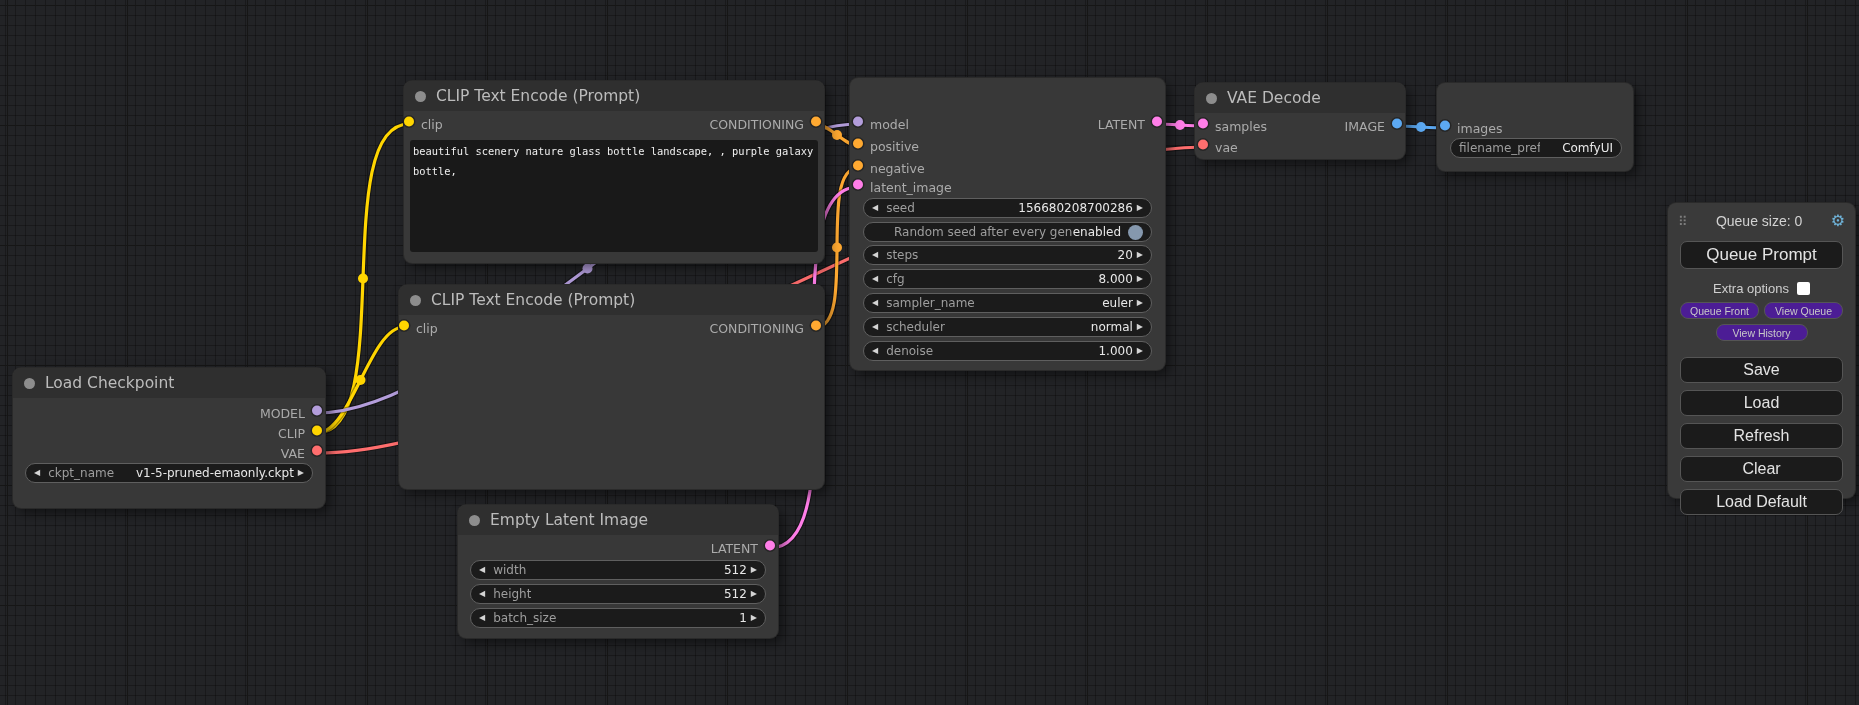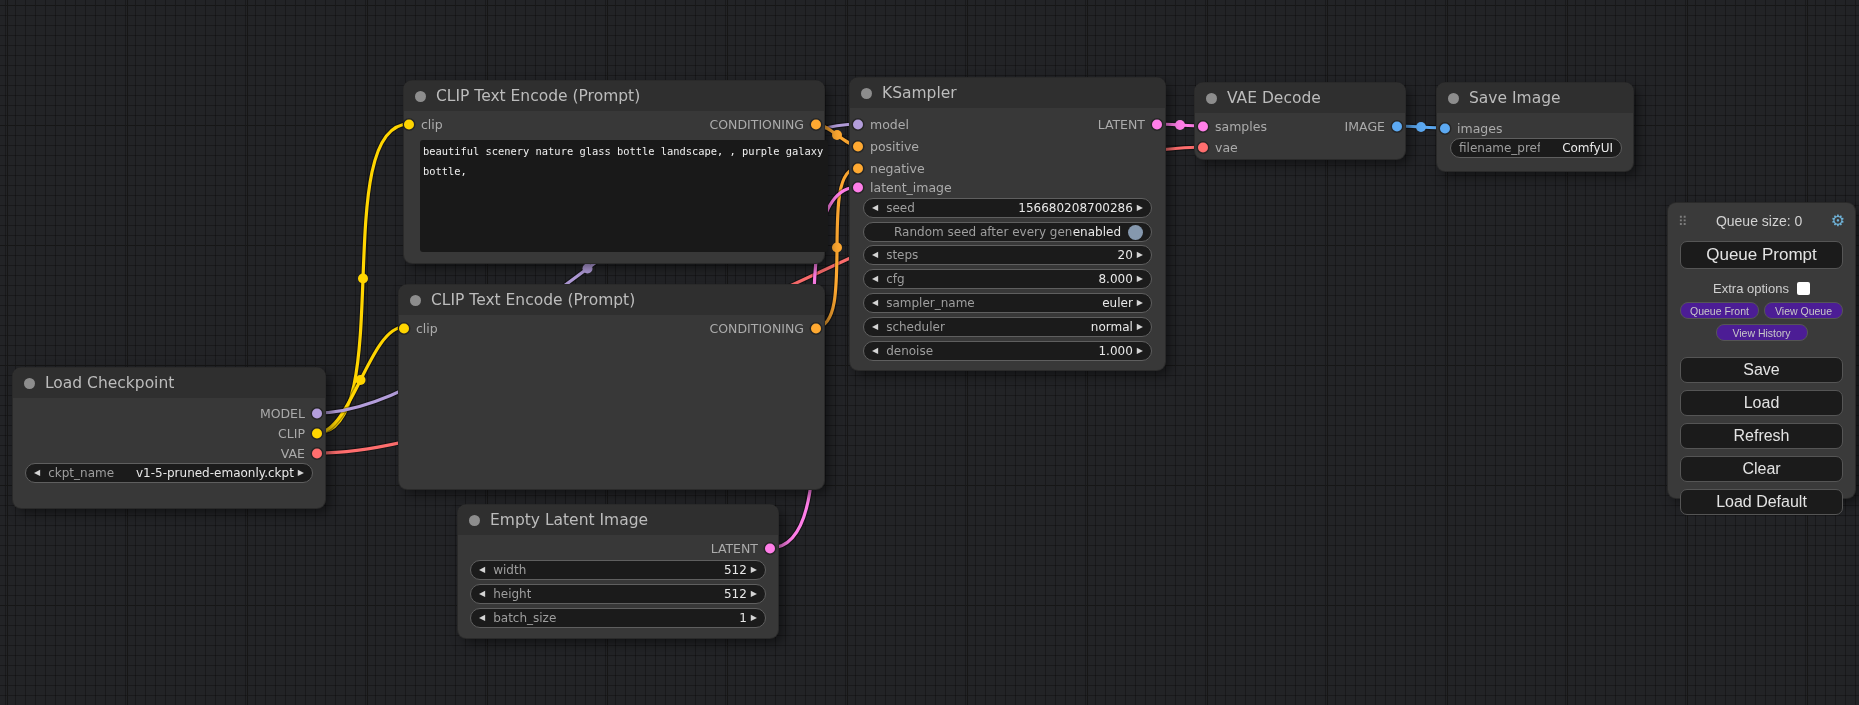--- a/index.html
+++ b/index.html
@@ -19,21 +19,21 @@
   .node{
     position:absolute;z-index:2;background:#383838;border-radius:8px;
     box-shadow:0 0 0 1px #2a2a2a, 5px 5px 12px rgba(0,0,0,0.5);
   }
   .ntitle{
     height:30px;background:#2f2f2f;border-radius:8px 8px 0 0;
     display:flex;align-items:center;padding:0 11px;box-sizing:border-box;
     color:#bcbcbc;font-size:15.5px;
   }
   .ndot{width:11px;height:11px;border-radius:50%;background:#8d8d8d;margin-right:10px;flex:none;}
-  .port{position:absolute;display:flex;align-items:center;gap:7px;transform:translateY(-50%);font-size:12.5px;color:#ababab;white-space:nowrap;}
+  .port{position:absolute;display:flex;gap:7px;transform:translateY(-50%);font-size:12.5px;color:#ababab;white-space:nowrap;}
   .port.out{flex-direction:row-reverse;}
   .pdot{width:10px;height:10px;border-radius:50%;flex:none;box-shadow:0 0 0 1.5px rgba(24,24,24,0.55);}
   .widget{
     position:absolute;height:20px;box-sizing:border-box;display:flex;align-items:center;
     background:#1b1b1b;border:1px solid #5f5f5f;border-radius:10px;padding:0 8px;
     font-size:12px;white-space:nowrap;
   }
   .warrow{font-size:8px;color:#d4d4d4;line-height:1;flex:none;}
   .wlabel{color:#9e9e9e;margin-left:8px;overflow:hidden;}
   .wvalue{color:#e8e8e8;margin-left:auto;margin-right:4px;}
@@ -138,21 +138,21 @@
     <span>CLIP Text Encode (Prompt)</span>
   </div>
   <div class="port in" style="left:0px;top:43px;">
     <span class="pdot" style="background: rgb(255, 213, 0);"></span>
     <span>clip</span>
   </div>
   <div class="port out" style="right:3px;top:43px;">
     <span class="pdot" style="background: rgb(255, 169, 49);"></span>
     <span>CONDITIONING</span>
   </div>
-  <div class="prompt-text" style="left:16px;top:59px;width:408px;height:112px;">beautiful scenery nature glass bottle landscape, , purple galaxy bottle,</div>
+  <div class="prompt-text" style="left:6px;top:59px;width:408px;height:112px;">beautiful scenery nature glass bottle landscape, , purple galaxy bottle,</div>
 </div>
 
 <div class="node" style="left:399px;top:285px;width:425px;height:204px;">
   <div class="ntitle">
     <span class="ndot"></span>
     <span>CLIP Text Encode (Prompt)</span>
   </div>
   <div class="port in" style="left:0px;top:43px;">
     <span class="pdot" style="background: rgb(255, 213, 0);"></span>
     <span>clip</span>
@@ -186,24 +186,20 @@
   </div>
   <div class="widget" style="left:12px;top:103px;width:296px;">
     <span class="warrow">◀</span>
     <span class="wlabel">batch_size</span>
     <span class="wvalue">1</span>
     <span class="warrow">▶</span>
   </div>
 </div>
 
 <div class="node" style="left:850px;top:78px;width:315px;height:292px;">
-  <div class="ntitle">
-    <span class="ndot"></span>
-    <span>KSampler</span>
-  </div>
   <div class="port in" style="left:3px;top:46px;">
     <span class="pdot" style="background: rgb(179, 157, 219);"></span>
     <span>model</span>
   </div>
   <div class="port in" style="left:3px;top:68px;">
     <span class="pdot" style="background: rgb(255, 169, 49);"></span>
     <span>positive</span>
   </div>
   <div class="port in" style="left:3px;top:90px;">
     <span class="pdot" style="background: rgb(255, 169, 49);"></span>
@@ -273,24 +269,20 @@
     <span class="pdot" style="background: rgb(255, 110, 110);"></span>
     <span>vae</span>
   </div>
   <div class="port out" style="right:3px;top:43px;">
     <span class="pdot" style="background: rgb(92, 169, 242);"></span>
     <span>IMAGE</span>
   </div>
 </div>
 
 <div class="node" style="left:1437px;top:83px;width:196px;height:88px;">
-  <div class="ntitle">
-    <span class="ndot"></span>
-    <span>Save Image</span>
-  </div>
   <div class="port in" style="left:3px;top:45px;">
     <span class="pdot" style="background: rgb(92, 169, 242);"></span>
     <span>images</span>
   </div>
   <div class="widget noarrows center" style="left:13px;top:55px;width:172px;">
     <span class="wlabel">filename_prefix</span>
     <span class="wvalue">ComfyUI</span>
   </div>
 </div>
 

